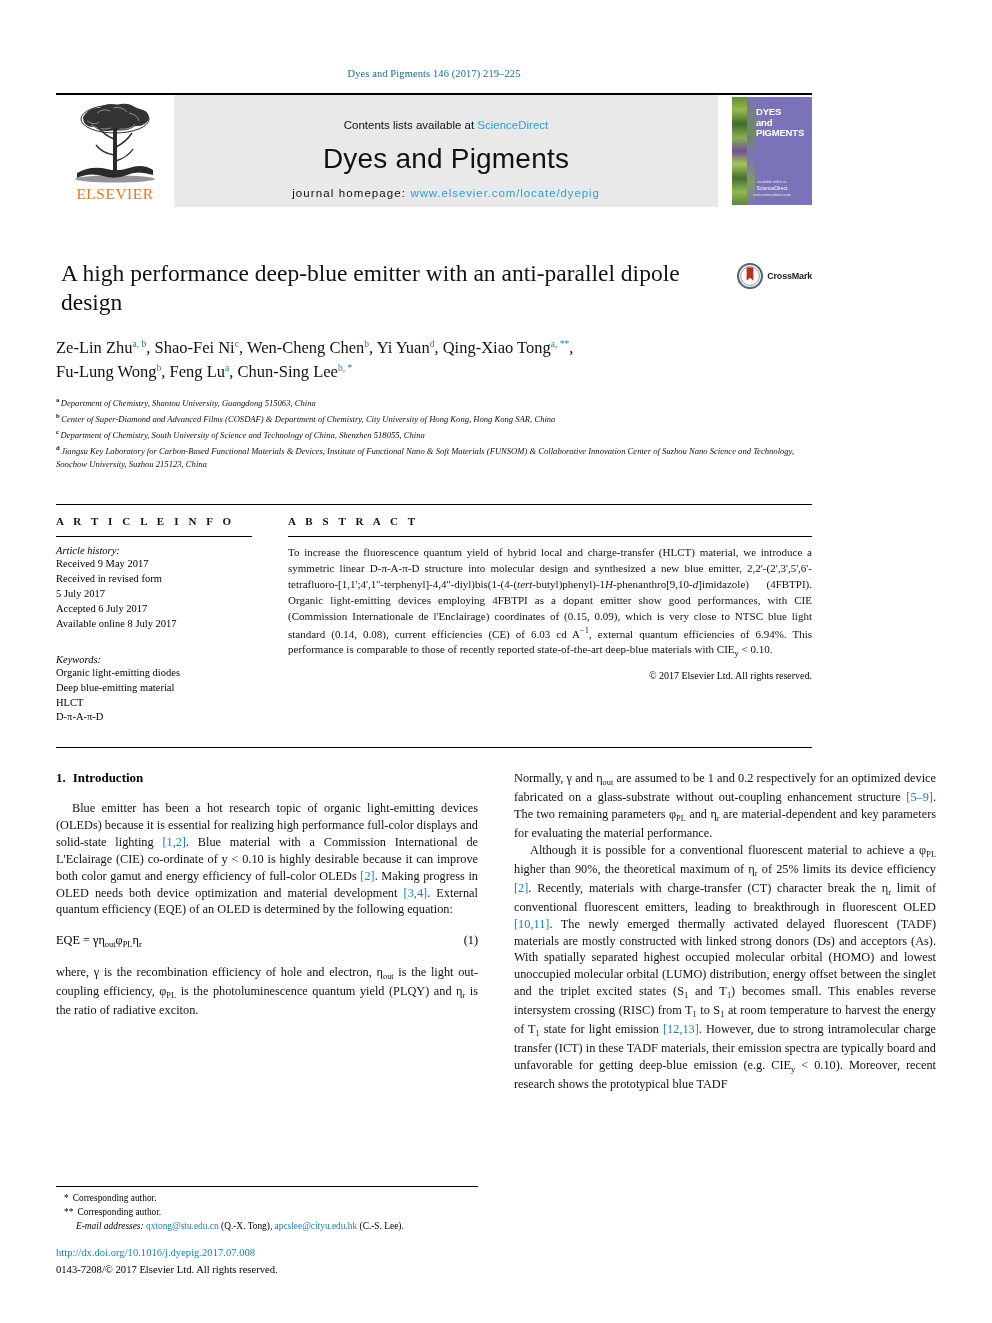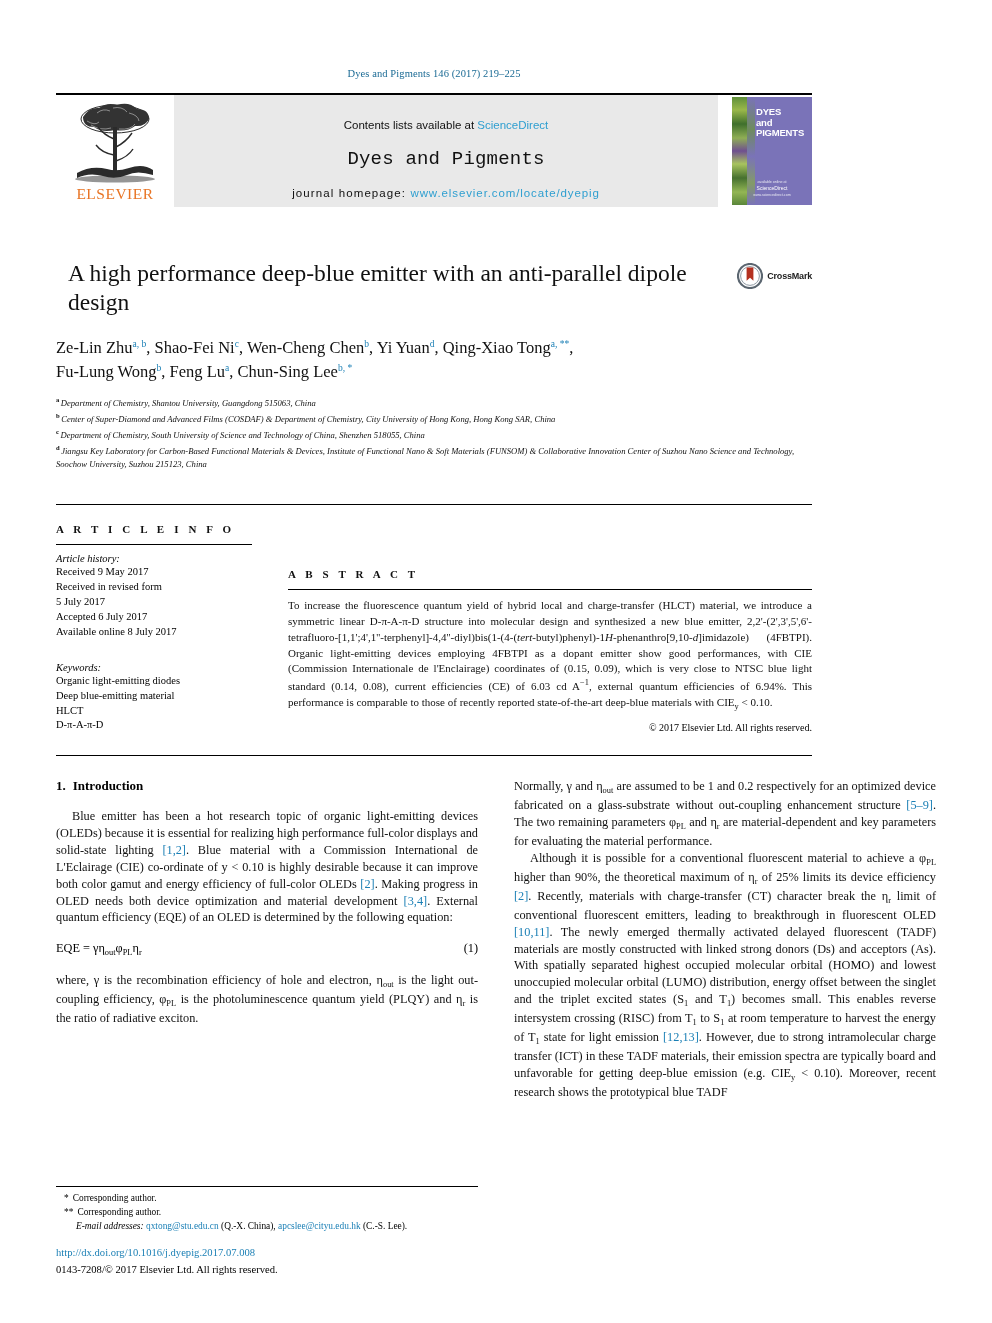--- a/index.html
+++ b/index.html
@@ -71,22 +71,22 @@
   }
   .contents-line {
     font-family: "Liberation Sans", sans-serif;
     font-size: 11.5px;
     color: #111;
   }
   .contents-line .sd {
     color: #2f9fd0;
   }
   .journal-title {
-    font-family: Liberation Mono, monospace;
-    font-size: 19px;
+    font-family: Liberation Sans, sans-serif;
+    font-size: 28px;
     color: #111;
     letter-spacing: 0.2px;
   }
   .homepage-line {
     font-family: "Liberation Sans", sans-serif;
     font-size: 11.5px;
     color: #111;
     letter-spacing: 1.1px;
   }
   .homepage-line .url {
@@ -147,21 +147,21 @@
   .title-block {
     margin-top: 52px;
     position: relative;
     padding-right: 104px;
   }
   .paper-title {
     font-family: "Liberation Serif", serif;
     font-size: 23.5px;
     line-height: 1.22;
     color: #111;
-    margin: 12px;
+    margin: 5px;
     font-weight: normal;
   }
   .crossmark {
     position: absolute;
     right: 0;
     top: 4px;
     display: flex;
     align-items: center;
     gap: 4px;
   }
@@ -198,24 +198,23 @@
     font-weight: bold;
     vertical-align: super;
     font-size: 6.6px;
     margin-right: 1.5px;
   }
 
   
   .info-abstract {
     margin-top: 32px;
     border-top: 1px solid #000;
-    padding-top: 18px;
+    padding-top: 10px;
     display: flex;
     gap: 36px;
-    align-items: flex-end;
   }
   .col-info {
     width: 196px;
     flex: 0 0 196px;
   }
   .col-abstract {
     flex: 1 1 auto;
   }
   .section-caps {
     font-family: "Liberation Serif", serif;
@@ -450,19 +449,19 @@
       <p class="body-p"><span>Normally, γ and η</span><sub>out</sub><span> are assumed to be 1 and 0.2 respectively for an optimized device fabricated on a glass-substrate without out-coupling enhancement structure </span><span class="cite">[5–9]</span><span>. The two remaining parameters φ</span><sub>PL</sub><span> and η</span><sub>r</sub><span> are material-dependent and key parameters for evaluating the material performance.</span></p>
 
       <p class="body-p"><span>Although it is possible for a conventional fluorescent material to achieve a φ</span><sub>PL</sub><span> higher than 90%, the theoretical maximum of η</span><sub>r</sub><span> of 25% limits its device efficiency </span><span class="cite">[2]</span><span>. Recently, materials with charge-transfer (CT) character break the η</span><sub>r</sub><span> limit of conventional fluorescent emitters, leading to breakthrough in fluorescent OLED </span><span class="cite">[10,11]</span><span>. The newly emerged thermally activated delayed fluorescent (TADF) materials are mostly constructed with linked strong donors (Ds) and acceptors (As). With spatially separated highest occupied molecular orbital (HOMO) and lowest unoccupied molecular orbital (LUMO) distribution, energy offset between the singlet and the triplet excited states (S</span><sub>1</sub><span> and T</span><sub>1</sub><span>) becomes small. This enables reverse intersystem crossing (RISC) from T</span><sub>1</sub><span> to S</span><sub>1</sub><span> at room temperature to harvest the energy of T</span><sub>1</sub><span> state for light emission </span><span class="cite">[12,13]</span><span>. However, due to strong intramolecular charge transfer (ICT) in these TADF materials, their emission spectra are typically board and unfavorable for getting deep-blue emission (e.g. CIE</span><sub>y</sub><span> &lt; 0.10). Moreover, recent research shows the prototypical blue TADF</span></p>
     </div>
   </div>
 
   <div class="footer-wrap">
     <div class="footnotes" style="position:static;">
       <div class="fn-line"><span class="fn-mark">*</span><span>Corresponding author.</span></div>
       <div class="fn-line"><span class="fn-mark">**</span><span>Corresponding author.</span></div>
-      <div class="fn-line" style="text-indent:12px;"><span class="fn-email-label">E-mail addresses:</span> <span class="link-blue">qxtong@stu.edu.cn</span> <span>(Q.-X. China),</span> <span class="link-blue">apcslee@cityu.edu.hk</span> <span>(C.-S. Lee).</span></div>
+      <div class="fn-line" style="text-indent:12px;"><span class="fn-email-label">E-mail addresses:</span> <span class="link-blue">qxtong@stu.edu.cn</span> <span>(Q.-X. Tong),</span> <span class="link-blue">apcslee@cityu.edu.hk</span> <span>(C.-S. Lee).</span></div>
       <div class="doi-line">http://dx.doi.org/10.1016/j.dyepig.2017.07.008</div>
       <div class="issn-line">0143-7208/© 2017 Elsevier Ltd. All rights reserved.</div>
     </div>
   </div>
 
 </div>
 
 </body></html>

